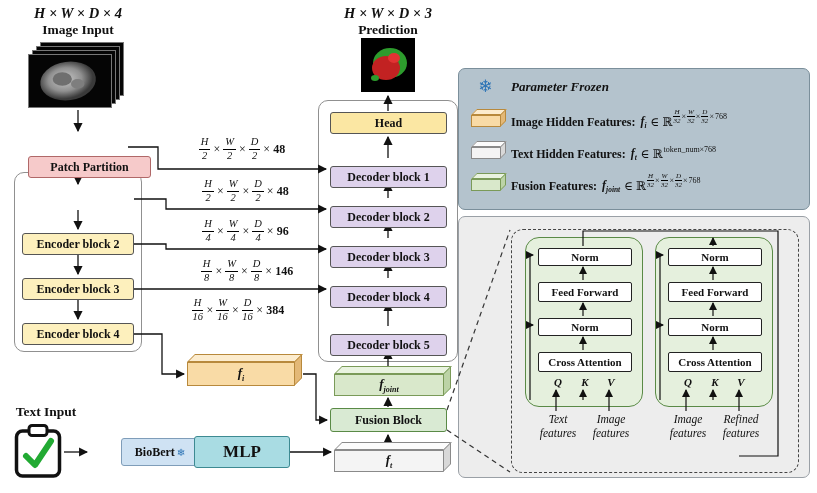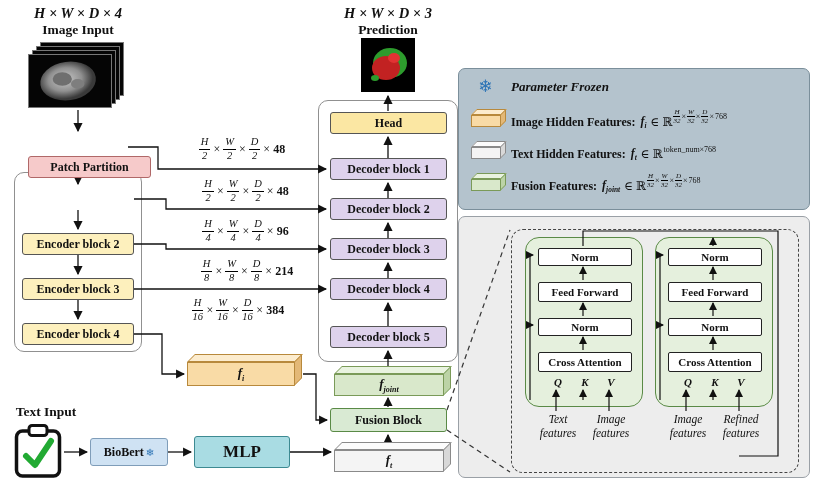--- a/index.html
+++ b/index.html
@@ -5,24 +5,24 @@
   html,body{margin:0;padding:0;background:#fff;}
   #canvas{position:relative;width:817px;height:493px;background:#fff;overflow:hidden;
           font-family:"Liberation Serif","DejaVu Serif",serif;color:#111;}
   .txt{position:absolute;display:flex;align-items:center;justify-content:center;text-align:center;z-index:8;}
   .mathhead{font-style:italic;font-weight:700;font-size:14.5px;}
   .boldhead{font-weight:700;font-size:13.5px;}
   .bx{position:absolute;display:flex;align-items:center;justify-content:center;border:1px solid #3a3a3a;
       font-weight:700;font-size:12px;border-radius:3px;z-index:10;background:#fff;box-sizing:border-box;}
   .pp{background:var(--c-patch_partition,#f6caca);border-color:#b06868;}
   .enc{background:var(--c-encoder,#fdf0bd);border-color:#555;}
-  .dec{background:var(--c-decoder,#ded2ec);border-color:#555;}
+  .dec{background:var(--c-decoder,#ded2ec);border-color:#555;margin-top:8px;}
   .headbx{background:var(--c-head,#fbe7a3);border-color:#555;}
   .fusion{background:var(--c-fusion,#d9ead3);border-color:#5a8a46;}
-  .bio{background:var(--c-biobert,#cfe2f3);border-color:#7f9db9;}
+  .bio{background:var(--c-biobert,#cfe2f3);border-color:#7f9db9;margin-left:31px;}
   .mlp{background:var(--c-mlp,#a9dce3);border-color:#3d8a92;}
   .frame{position:absolute;border:1.4px solid #909090;border-radius:10px;box-sizing:border-box;}
   #wires{position:absolute;left:0;top:0;z-index:6;pointer-events:none;}
   
   .frac{display:inline-flex;flex-direction:column;align-items:center;vertical-align:middle;line-height:1;font-style:italic;}
   .frac .num{display:block;border-bottom:1px solid #000;padding:0 2px 1px;}
   .frac .den{display:block;padding-top:1px;}
   .mul{margin:0 3px;font-style:normal;}
   .tail{font-style:normal;font-weight:700;}
   .dim{font-style:italic;font-size:12px;}
@@ -299,21 +299,21 @@
       <span class="frac">
         <span class="num">W</span>
         <span class="den">8</span>
       </span>
       <span class="mul">×</span>
       <span class="frac">
         <span class="num">D</span>
         <span class="den">8</span>
       </span>
       <span class="mul">×</span>
-      <span class="tail">214</span>
+      <span class="tail">146</span>
     </div>
   <div class="txt dim" style="left:152px;top:297px;width:172px;height:26px;">
       <span class="frac">
         <span class="num">H</span>
         <span class="den">16</span>
       </span>
       <span class="mul">×</span>
       <span class="frac">
         <span class="num">W</span>
         <span class="den">16</span>

